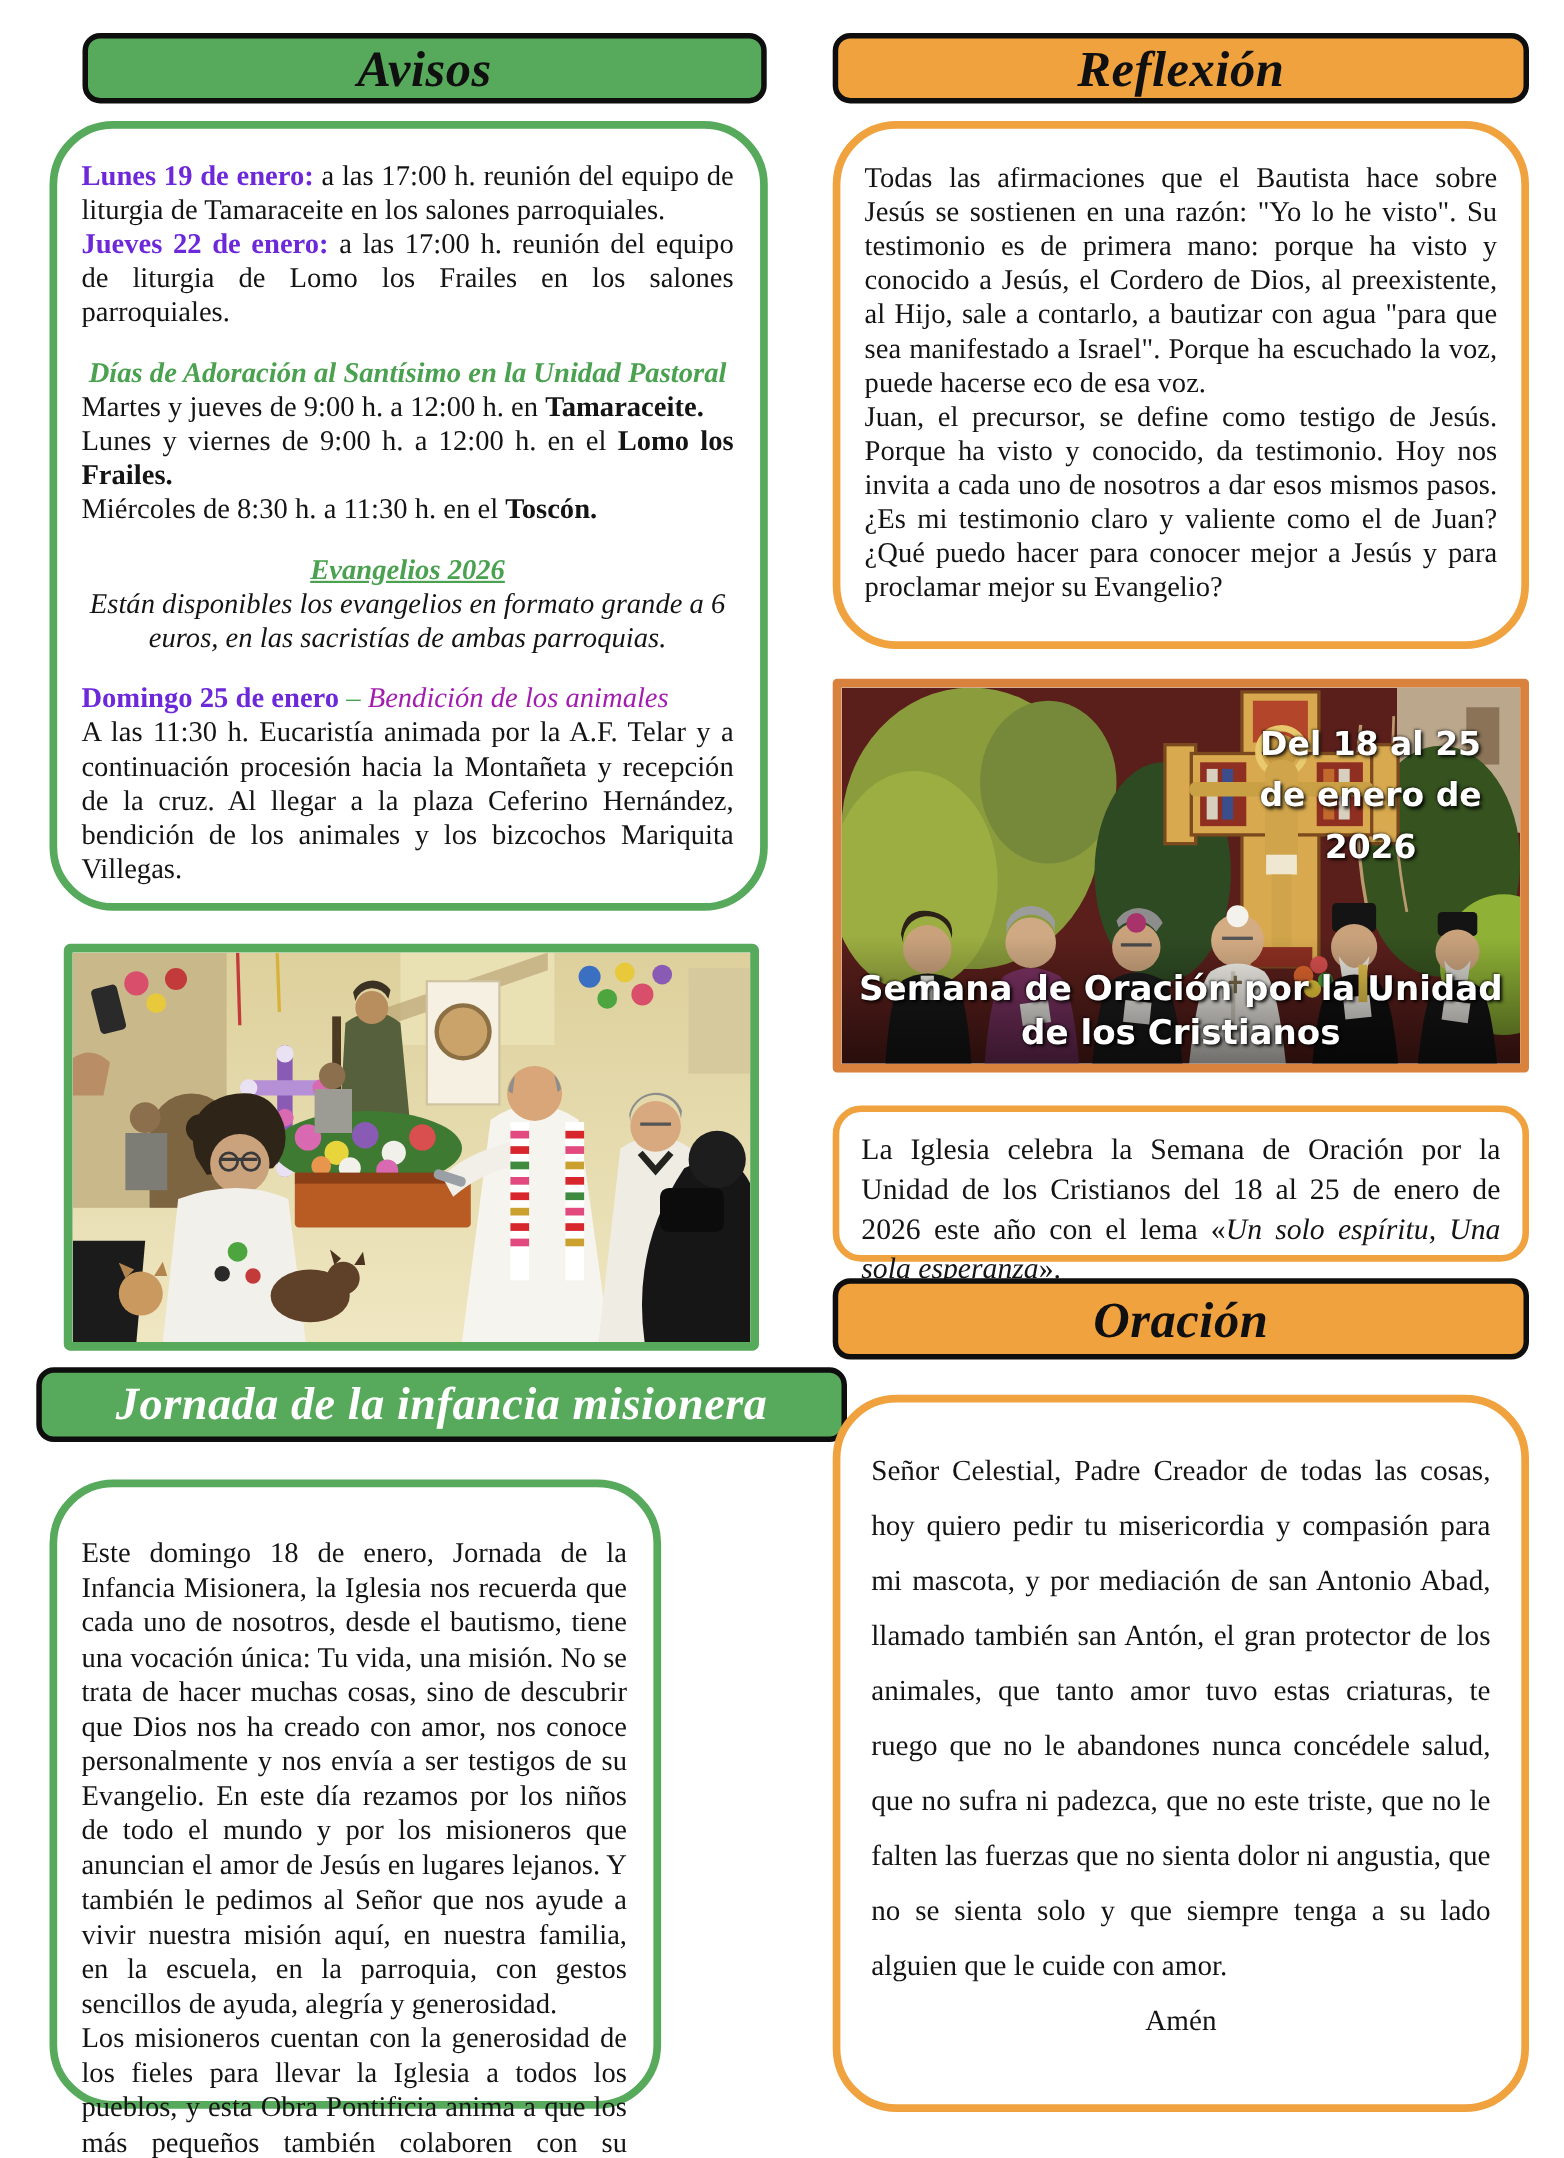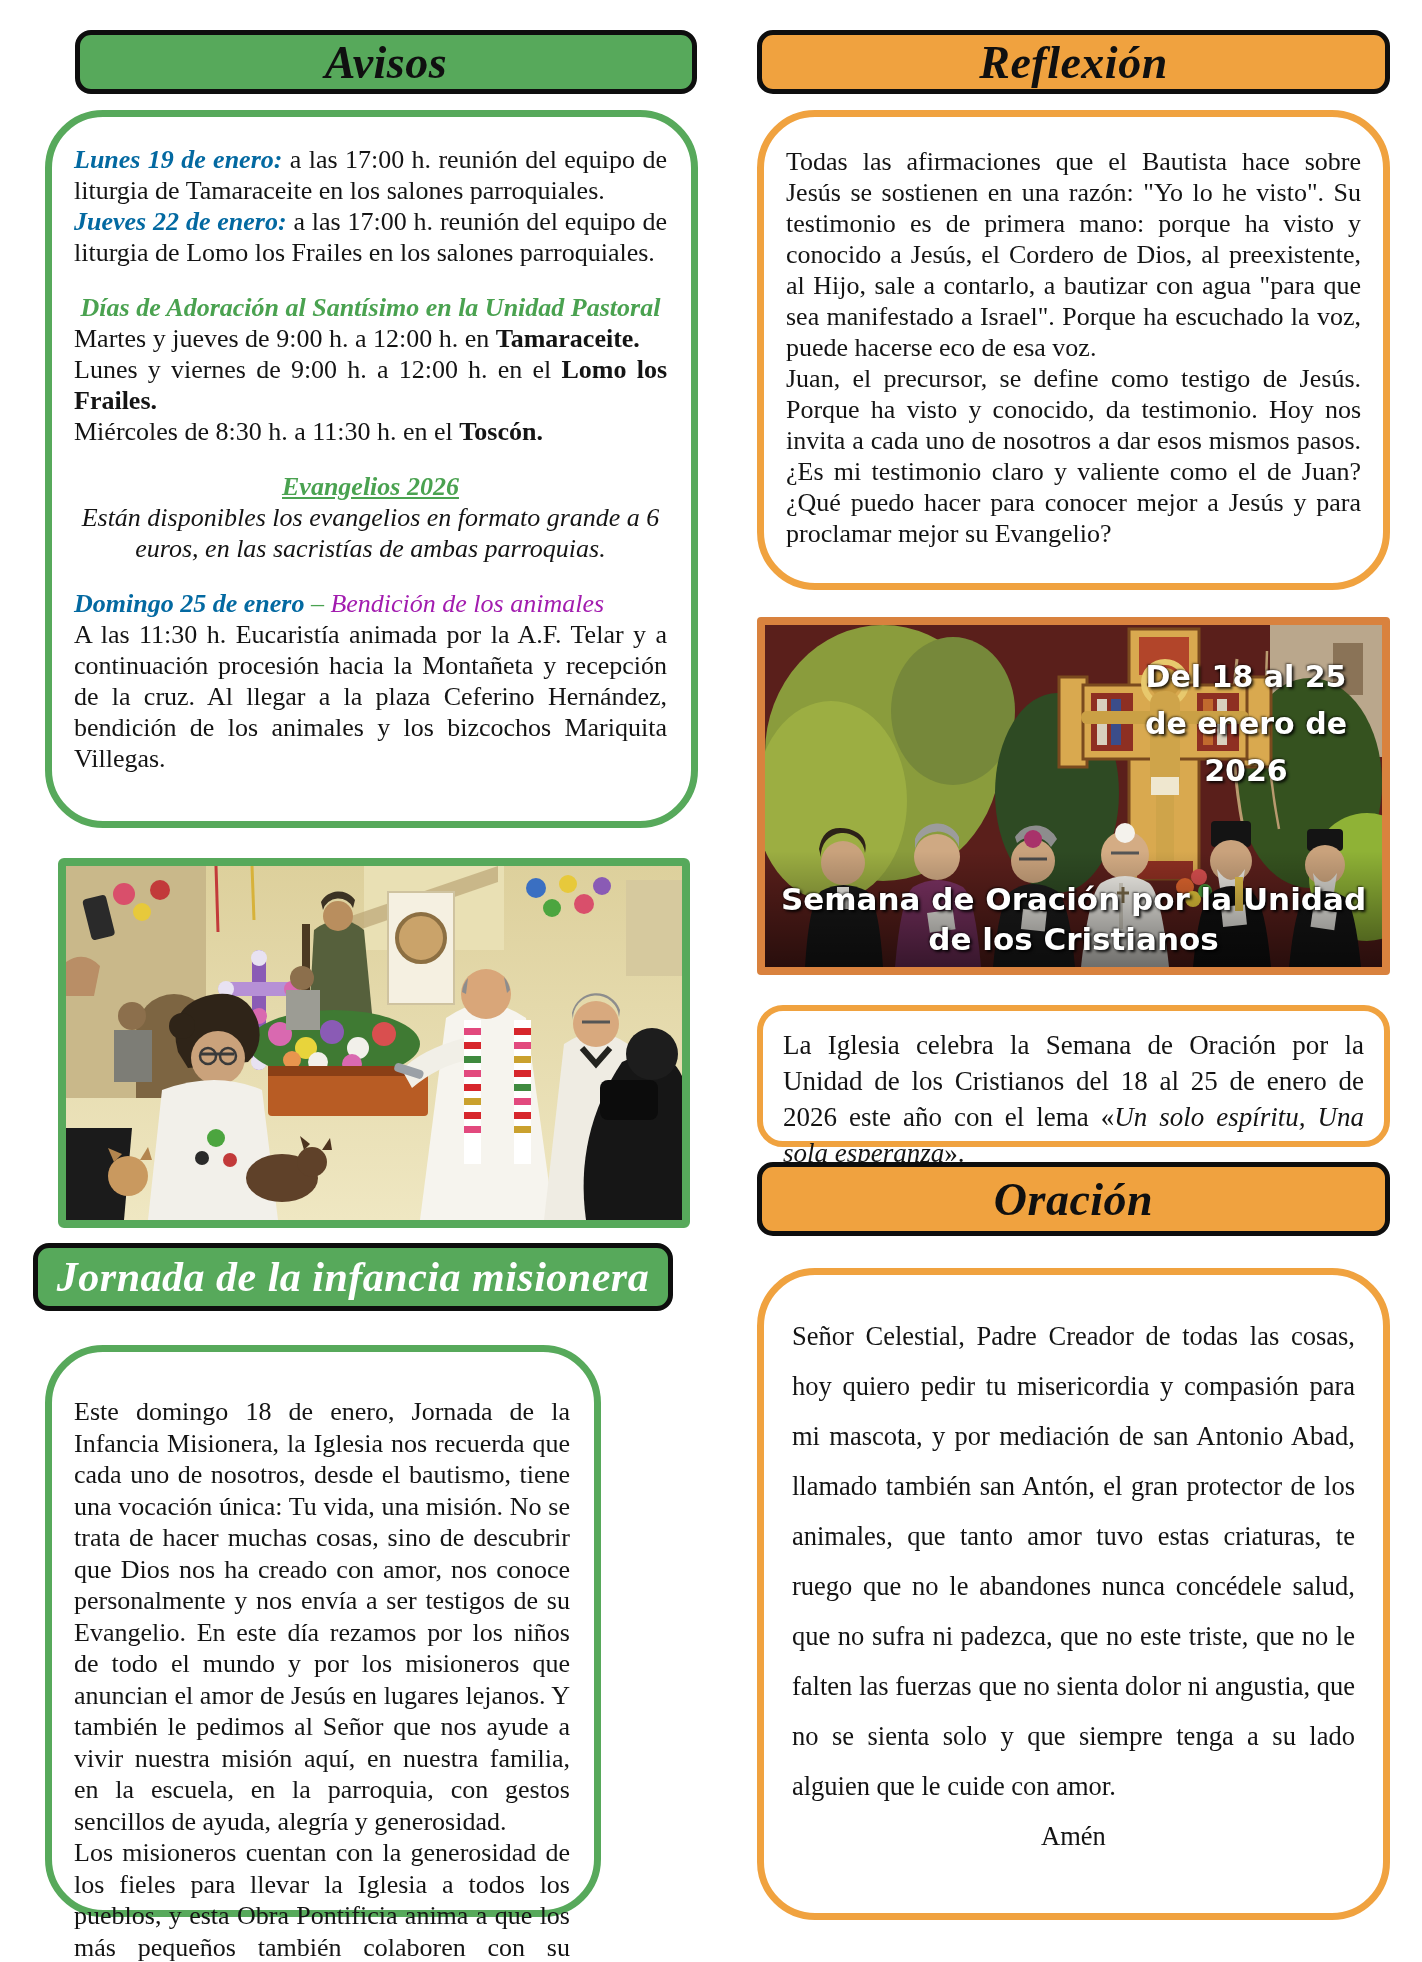--- a/index.html
+++ b/index.html
@@ -8,21 +8,21 @@
   *{box-sizing:border-box;}
 
   
   .col-header{position:absolute;display:flex;align-items:center;justify-content:center;
     border:5px solid #0e0e0e;border-radius:16px;font-style:italic;font-weight:bold;
     font-size:46px;color:#101010;letter-spacing:.5px;}
   .col-header.green{background:#57a95b;}
   .col-header.orange{background:#f0a23f;}
   .hdr-avisos{left:75px;top:30px;width:622px;height:64px;}
   .hdr-reflexion{left:757px;top:30px;width:633px;height:64px;}
-  .hdr-jornada{left:33px;top:1243px;width:640px;height:68px;color:#ffffff;font-size:42px;}
+  .hdr-jornada{left:33px;top:1243px;width:737px;height:68px;color:#ffffff;font-size:42px;}
   .hdr-oracion{left:757px;top:1162px;width:633px;height:74px;}
 
   
   .round-box{position:absolute;background:#ffffff;border-radius:58px;}
   .green-box{border:7px solid #57a95b;}
   .orange-box{border:7px solid #f0a23f;}
   .avisos-box{left:45px;top:110px;width:653px;height:718px;padding:27px 24px 0 22px;
     font-size:26px;line-height:31px;}
   .reflexion-box{left:757px;top:110px;width:633px;height:480px;padding:29px 22px 0 22px;
     font-size:26px;line-height:31px;}
@@ -30,21 +30,21 @@
     font-size:26px;line-height:31.5px;}
   .oracion-box{left:757px;top:1268px;width:633px;height:652px;padding:36px 28px 0 28px;
     font-size:26.5px;line-height:50px;}
   .semana-box{left:757px;top:1005px;width:633px;height:142px;border-radius:26px;border-width:6px;
     padding:16px 20px 0 20px;font-size:27px;line-height:36px;}
 
   p{margin:0;}
   .just{text-align:justify;}
   .center{text-align:center;}
   .mt{margin-top:24px;}
-  .gb{color:#0369a1;font-weight:bold;font-style:italic;}
+  .gb{color:#6d28d9;font-weight:bold;}
   .gbi{color:#4aa250;font-weight:bold;font-style:italic;}
   .gi{color:#a21caf;font-style:italic;}
   .g{color:#4aa250;}
   .u{text-decoration:underline;}
   .it{font-style:italic;}
   b,.b{font-weight:bold;}
 
   
   .photo{position:absolute;overflow:hidden;}
   .photo svg{display:block;width:100%;height:100%;}

